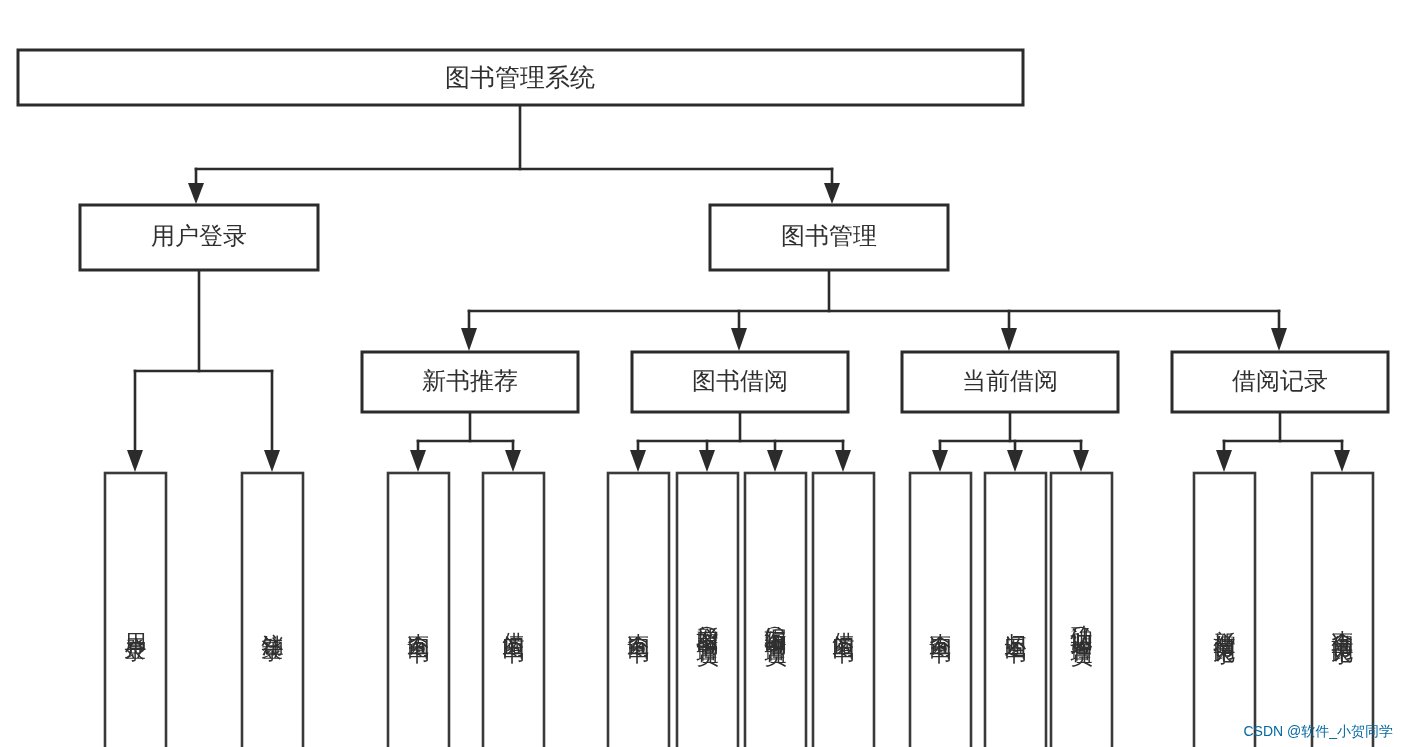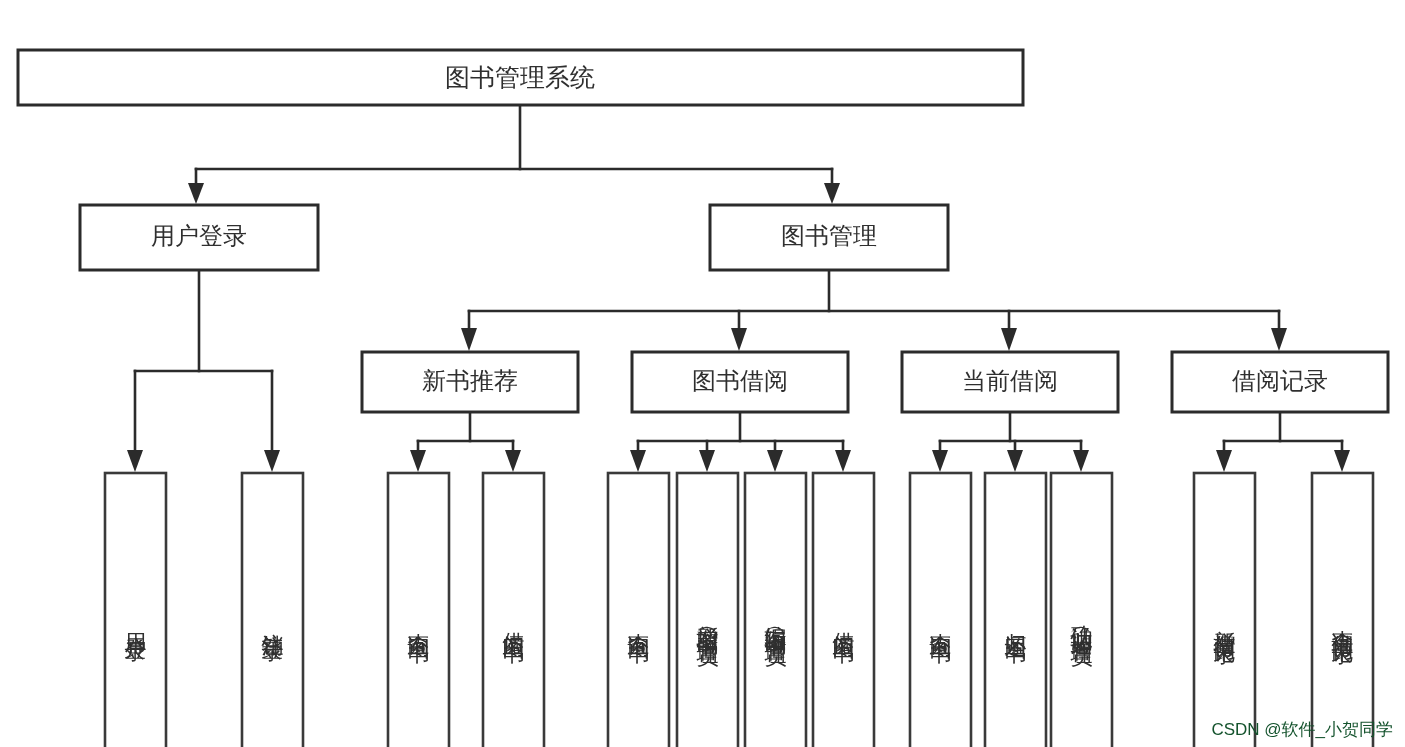--- a/index.html
+++ b/index.html
@@ -63,22 +63,22 @@
     text-orientation: upright;
     letter-spacing: 3px;
     dominant-baseline: central;
     text-anchor: middle;
   }
   .watermark {
     position: absolute;
     right: 12px;
     bottom: 6px;
     font-family: "Liberation Sans", "DejaVu Sans", sans-serif;
-    font-size: 17px;
-    color: #14532d;
+    font-size: 14px;
+    color: #0369a1;
     white-space: nowrap;
     user-select: none;
   }
 </style>
 </head>
 <body>
 
 <div id="chart-root">
 <svg width="1405" height="747" viewBox="0 0 1405 747" xmlns="http://www.w3.org/2000/svg">
 

